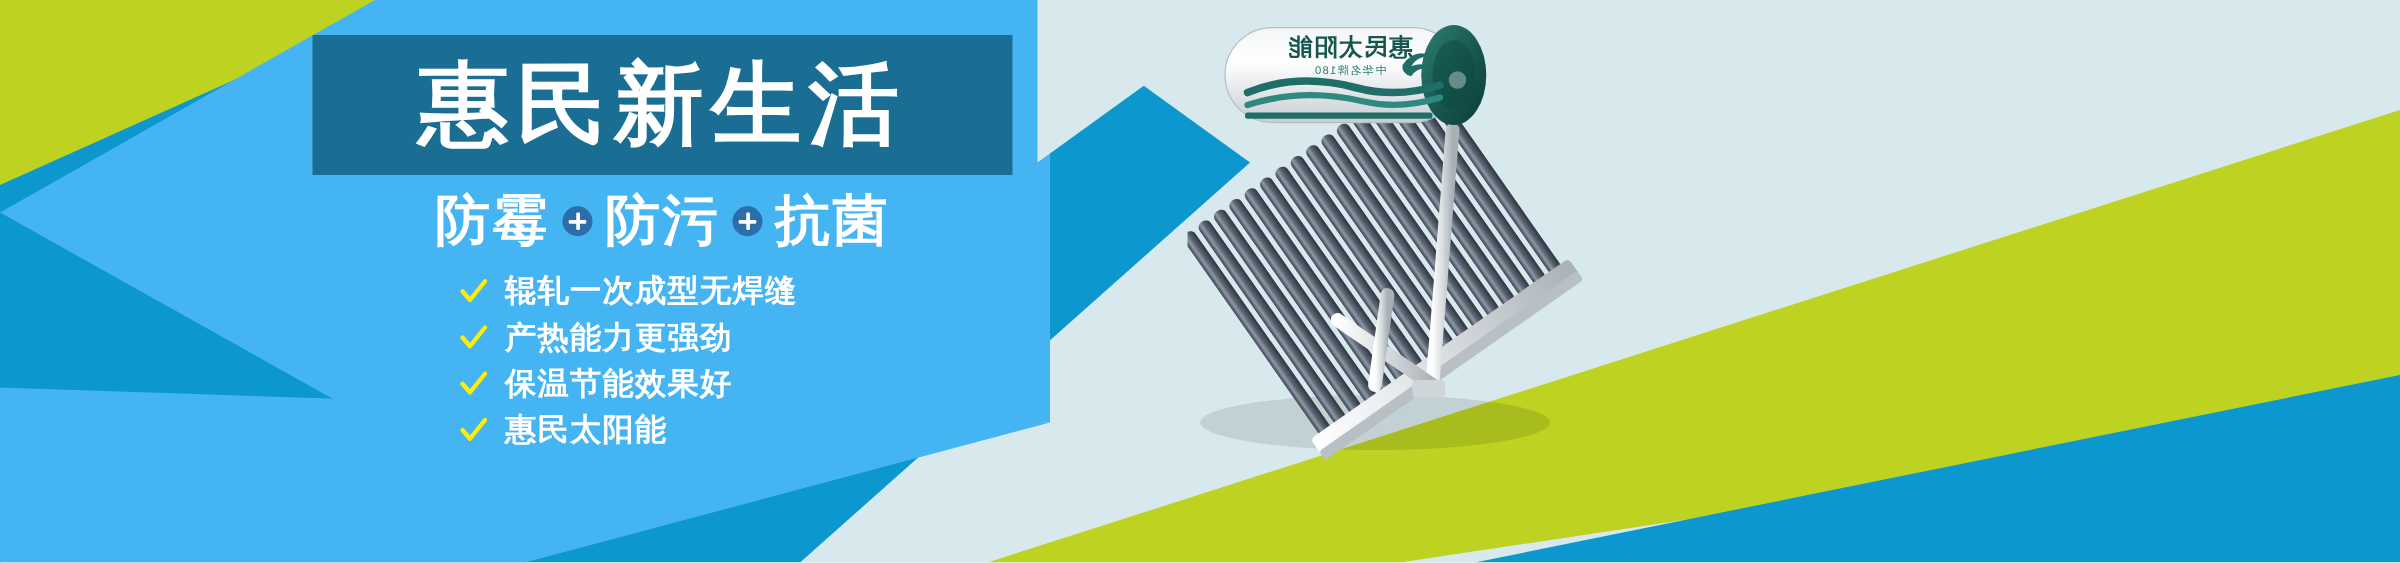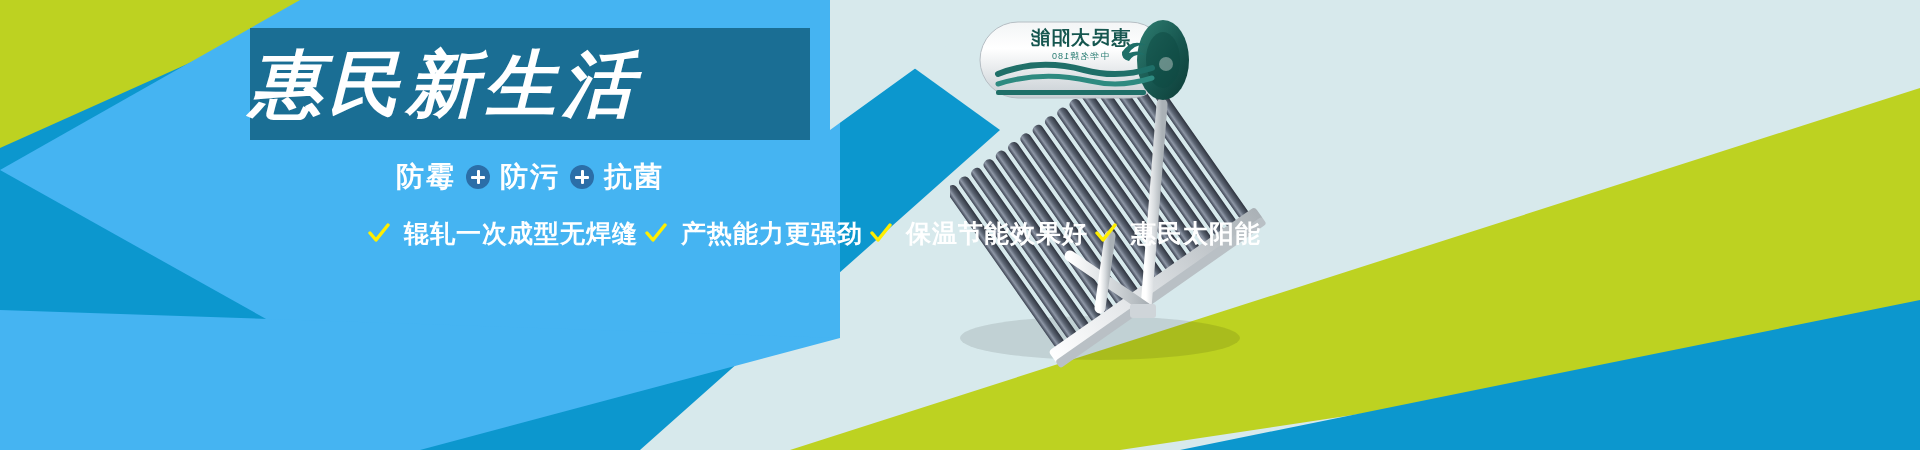--- a/index.html
+++ b/index.html
@@ -30,21 +30,21 @@
   
   #copy {
     position:absolute;
     left:250px; top:28px;
     width:600px; height:360px;
   }
 
   #title-bar {
     width:560px; height:112px;
     background:#1a6e94;
-    display:flex; align-items:center; font-style:italic;
+    display:flex; align-items:center; justify-content:center;
   }
   #title-text {
     color:#ffffff;
     font-size:72px;
     font-weight:bold;
     letter-spacing:6px;
     line-height:1;
     white-space:nowrap;
   }
 
@@ -52,21 +52,21 @@
     margin-top:16px;
     width:560px;
     display:flex;
     align-items:center;
     justify-content:center;
     gap:10px;
     height:42px;
   }
   .sub-word {
     color:#ffffff;
-    font-size:28px;
+    font-size:44px;
     font-weight:bold;
     letter-spacing:2px;
     line-height:1;
   }
   .plus-badge {
     width:24px; height:24px;
     border-radius:50%;
     background:#2b6ea8;
     position:relative;
     flex:0 0 auto;
@@ -77,21 +77,21 @@
     background:#ffffff;
     border-radius:1px;
   }
   .plus-badge::before { left:5px; top:10.5px; width:14px; height:3px; }
   .plus-badge::after  { top:5px; left:10.5px; height:14px; width:3px; }
 
   #bullets {
     margin-top:20px;
     margin-left:118px;
     display:flex;
-    flex-direction:row;
+    flex-direction:column;
     gap:7px;
   }
   .bullet {
     display:flex;
     align-items:center;
     gap:14px;
     height:30px;
   }
   .check {
     flex:0 0 auto;

